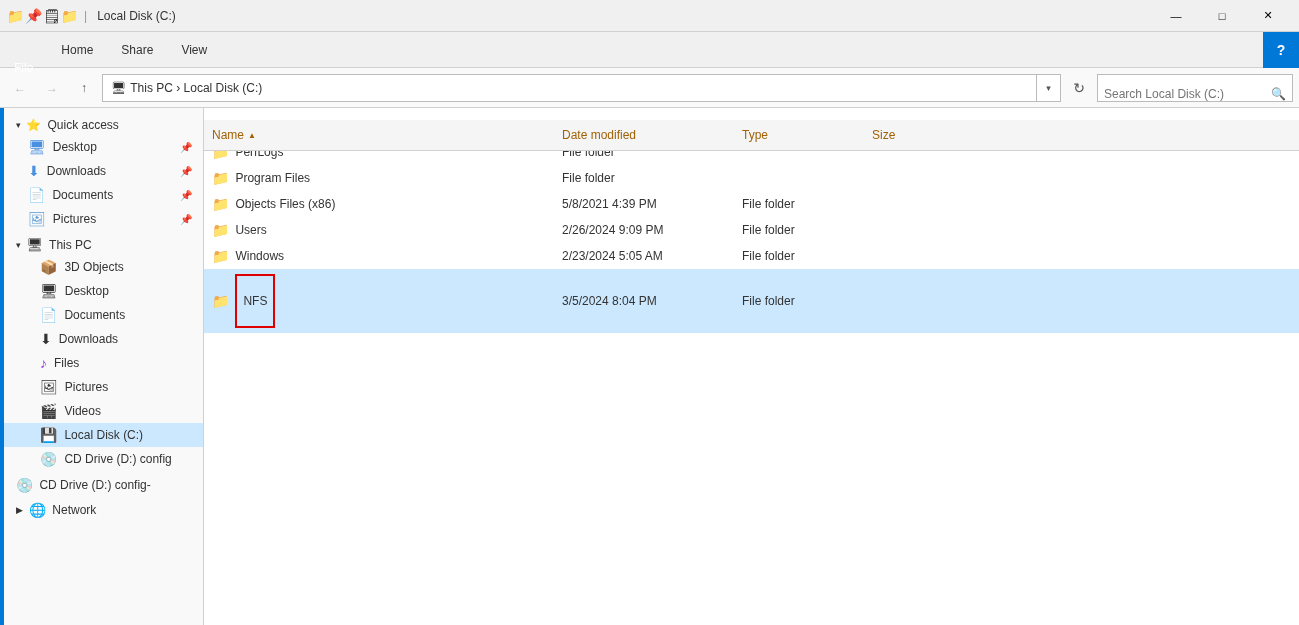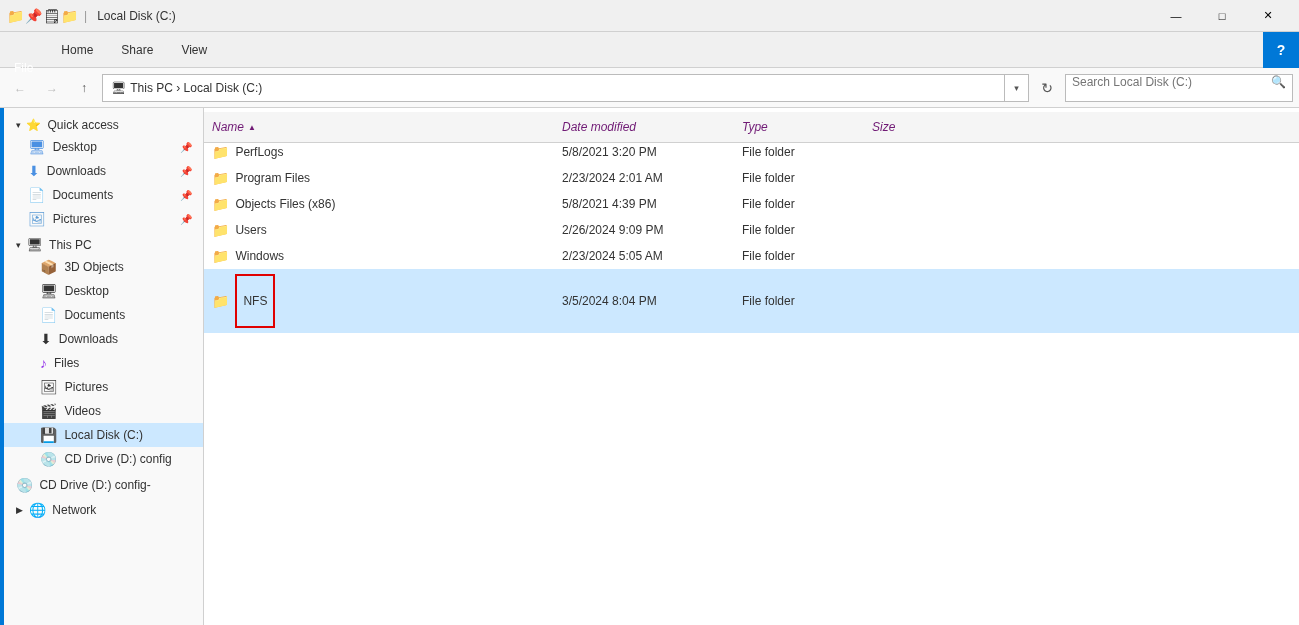--- a/index.html
+++ b/index.html
@@ -114,24 +114,24 @@
       background: white; border: 1px solid #bbb; border-left: none;
       cursor: pointer; font-size: 9px; color: #555;
     }
     .refresh-btn {
       width: 28px; height: 28px;
       display: flex; align-items: center; justify-content: center;
       cursor: pointer; color: #555; font-size: 14px;
       border: none; background: transparent;
     }
     .search-box {
-      width: 228px; height: 28px;
+      width: 196px; height: 28px;
       border: 1px solid #bbb;
       background: white;
-      display: flex; align-items: flex-start;
+      display: flex; align-items: flex-end;
       padding: 0 6px;
     }
     .search-input {
       flex: 1; border: none; outline: none; font-size: 12px; color: #999;
       background: transparent;
     }
     .search-icon { color: #666; font-size: 12px; }
 
     
     .main-container {
@@ -181,23 +181,23 @@
       background: white;
       overflow-y: auto;
       padding: 0;
     }
     .content-header {
       display: grid;
       grid-template-columns: 350px 180px 130px 100px;
       padding: 4px 0;
       border-bottom: 1px solid #d0d0d0;
       font-size: 12px;
-      color: #701a75;
+      color: #a16207;
       background: #f5f5f5;
-      position: sticky; top: 4px; font-style: italic;
+      position: sticky; top: 12px;
     }
     .col-header {
       padding: 4px 8px;
       display: flex; align-items: center;
       gap: 4px;
       cursor: pointer;
     }
 
     .file-row {
       display: grid;
@@ -378,36 +378,30 @@
         <span>Size</span>
       </div>
     </div>
 
     <div class="file-row">
       <div class="file-name-cell">
         <span class="file-icon">📁</span>
         <span>PerfLogs</span>
       </div>
       <div class="file-cell">
-        <span>5/8/2021 3:20 PM</span>
-      </div>
-      <div class="file-cell">
         <span>File folder</span>
       </div>
       <div class="file-cell"></div>
     </div>
     <div class="file-row">
       <div class="file-name-cell">
         <span class="file-icon">📁</span>
         <span>Program Files</span>
       </div>
       <div class="file-cell">
-        <span>2/23/2024 2:01 AM</span>
-      </div>
-      <div class="file-cell">
         <span>File folder</span>
       </div>
       <div class="file-cell"></div>
     </div>
     <div class="file-row">
       <div class="file-name-cell">
         <span class="file-icon">📁</span>
         <span>Objects Files (x86)</span>
       </div>
       <div class="file-cell">

